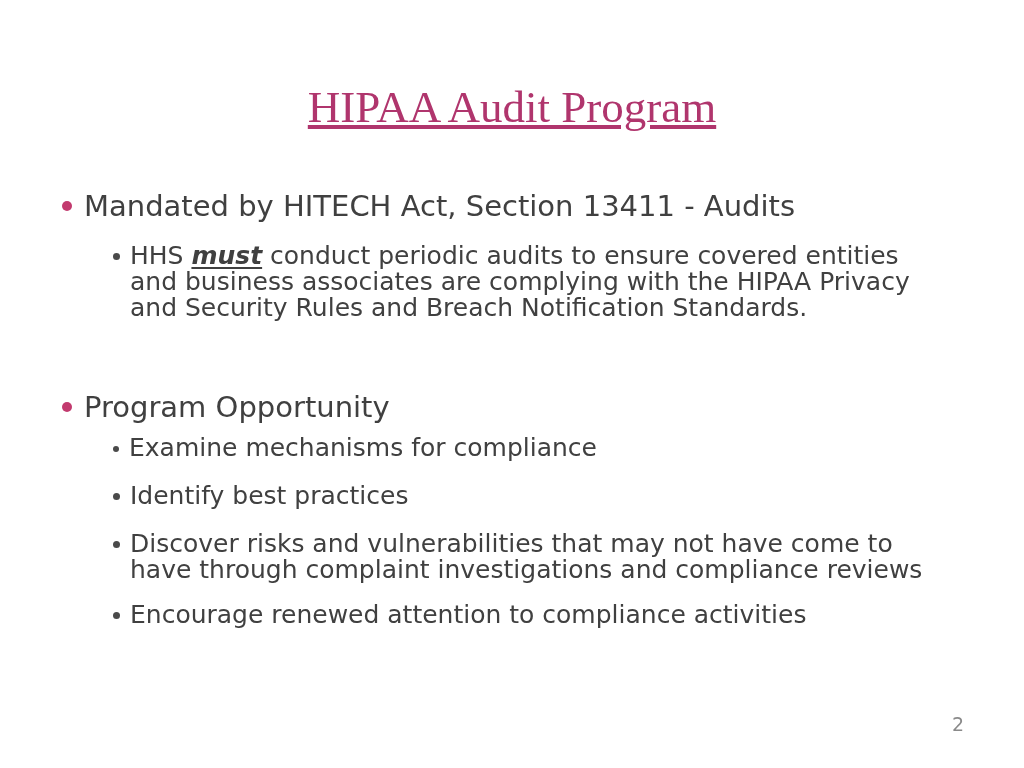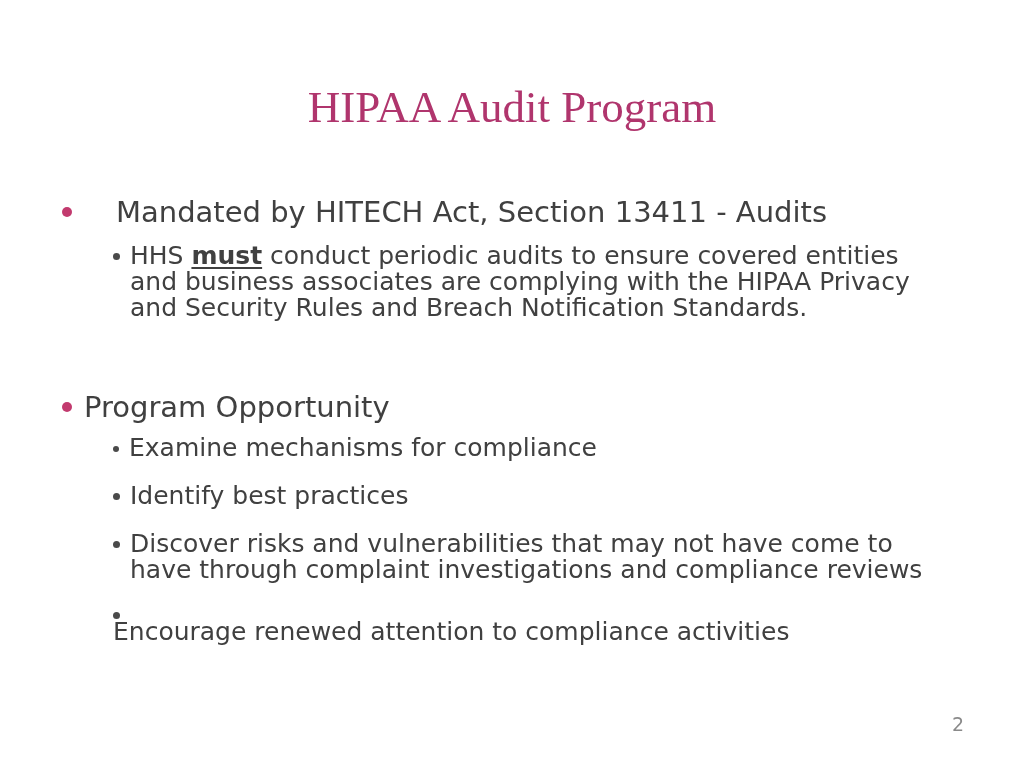--- a/index.html
+++ b/index.html
@@ -19,20 +19,21 @@
     top: 85px;
     left: 0;
     width: 100%;
     margin: 0;
     text-align: center;
     font-family: "Liberation Serif", serif;
     font-weight: 400;
     font-size: 45px;
     line-height: 45px;
     color: var(--title, #b0356d);
+    text-decoration: underline;
   }
   .item {
     position: absolute;
     display: flex;
     align-items: flex-start;
     color: var(--body-text, #404040);
   }
   .l1 {
     left: 62px;
     font-size: 29px;
@@ -65,37 +66,38 @@
   .l2.small-dot .dot {
     width: 6px;
     height: 6px;
     margin-top: 11px;
   }
   .emph {
     font-weight: bold;
     text-decoration: underline;
     text-decoration-thickness: 2px;
     text-underline-offset: 3px;
+    font-style: italic;
   }
   .page-number {
     position: absolute;
     top: 713px;
     right: 60px;
     font-size: 19px;
     line-height: 22px;
     color: var(--page-number, #8a8a8a);
   }
   
-  .pos-b1   { top: 195px; gap: 32px; }
+  .pos-b1   { top: 189px; }
   .pos-sub1 { top: 243px; }
   .pos-b2   { top: 390px; }
   .pos-s2a  { top: 435px; text-align: center; }
   .pos-s2b  { top: 483px; }
   .pos-s2c  { top: 531px; }
-  .pos-s2d  { top: 602px; flex-direction: column; }
+  .pos-s2d  { top: 602px; }
 </style>
 </head>
 <body>
 
 <div class="slide">
 
   <h1 class="title">HIPAA Audit Program</h1>
 
   <div class="item l1 pos-b1">
     <span class="dot"></span>

